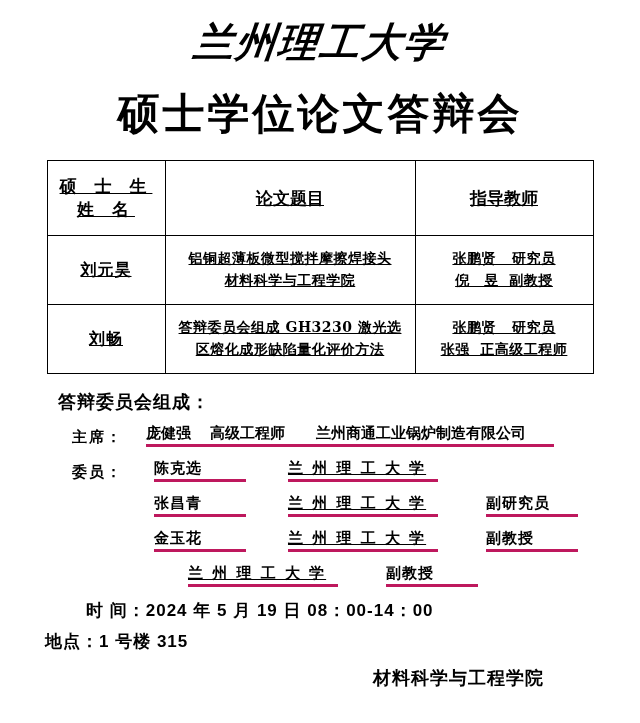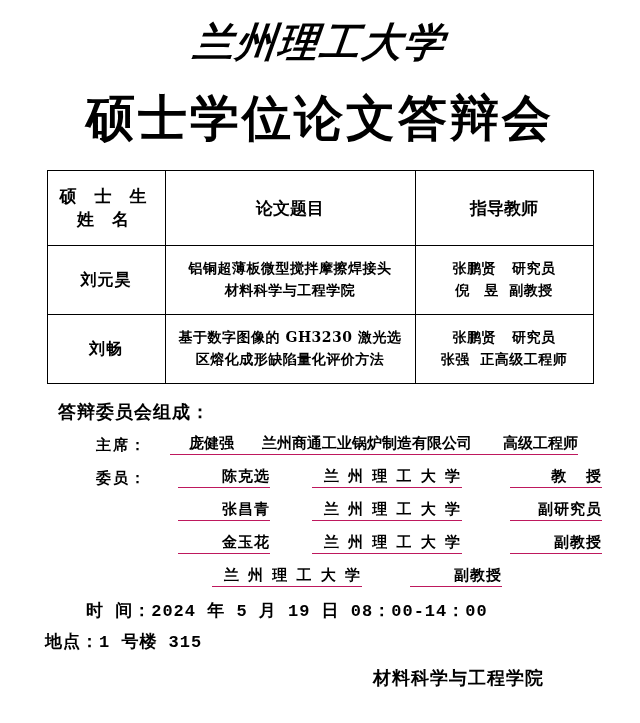--- a/index.html
+++ b/index.html
@@ -33,32 +33,33 @@
     line-height: 1.1;
     margin-top: 20px;
     transform: skewX(-6deg);
   }
 
   
   .main-title {
     text-align: center;
     font-family: "DejaVu Serif", serif;
     font-weight: bold;
-    font-size: 49px;
+    font-size: 42px;
     letter-spacing: 3px;
     margin-top: 22px;
     margin-bottom: 18px;
   }
 
   
   table.thesis-table {
     border-collapse: collapse;
     width: 546px;
     margin: 16px auto;
     table-layout: fixed;
+    text-decoration: underline;
   }
   table.thesis-table td {
     border: 1px solid #000;
     text-align: center;
     vertical-align: middle;
     font-family: "DejaVu Serif", serif;
     font-weight: bold;
     padding: 6px 4px;
   }
   .col-name   { width: 118px; }
@@ -101,46 +102,46 @@
     letter-spacing: 1px;
   }
 
   .member-row {
     display: flex;
     align-items: flex-end;
     font-family: "DejaVu Serif", serif;
     font-weight: bold;
     font-size: 15px;
     margin-bottom: 12px;
-    padding-left: 96px;
+    padding-left: 72px;
   }
   .role {
     width: 74px;
     flex: 0 0 74px;
     letter-spacing: 2px;
     white-space: pre;
   }
   .role.chair { letter-spacing: 2px; }
   .u {
-    border-bottom: 1px solid #be185d;
-    text-align: right;
+    border-bottom: 3px solid #be185d;
+    text-align: left;
     padding-bottom: 1px;
     white-space: pre;
   }
   .chair-name  { flex: 0 0 64px; }
   .chair-org   { flex: 0 0 238px; }
   .chair-title { flex: 0 0 106px; }
 
   .m-name  { flex: 0 0 92px; margin-left: 8px; letter-spacing: 1px;}
-  .m-org   { flex: 0 0 150px; margin-left: 42px; letter-spacing: 2px;}
+  .m-org   { flex: 0 0 150px; margin-left: 42px; letter-spacing: 2px; text-decoration: underline;}
   .m-title { flex: 0 0 92px; margin-left: 48px; letter-spacing: 1px;}
 
   
   .tp-line {
-    font-family: Liberation Mono, monospace;
+    font-family: Liberation Sans, sans-serif;
     font-weight: bold;
     font-size: 17px;
     margin-left: 86px;
     margin-top: 10px;
     letter-spacing: 1px;
   }
   .tp-line.second { margin-top: 8px; margin-left: 45px; }
 
   
   .footer {
@@ -186,45 +187,44 @@
         </td>
         <td class="cell-sup">
           <span class="line">张鹏贤   研究员</span>
           <span class="line">倪　昱  副教授</span>
         </td>
       </tr>
 
       <tr>
         <td class="cell-name">刘畅</td>
         <td class="cell-title">
-          <span class="line">基于数字图像的 GH3230 激光选</span>
+          <span class="line">答辩委员会组成 GH3230 激光选</span>
           <span class="line">区熔化成形缺陷量化评价方法</span>
         </td>
         <td class="cell-sup">
           <span class="line">张鹏贤   研究员</span>
           <span class="line">张强  正高级工程师</span>
         </td>
       </tr>
     </tbody>
   </table>
 
   <div class="committee-heading">答辩委员会组成：</div>
 
   <div class="member-row">
     <span class="role chair">主席：</span>
     <span class="u chair-name">庞健强</span>
+    <span class="u chair-title">高级工程师</span>
     <span class="u chair-org">兰州商通工业锅炉制造有限公司</span>
-    <span class="u chair-title">高级工程师</span>
   </div>
 
   <div class="member-row">
     <span class="role">委员：</span>
     <span class="u m-name">陈克选</span>
     <span class="u m-org">兰 州 理 工 大 学</span>
-    <span class="u m-title">教   授</span>
   </div>
 
   <div class="member-row">
     <span class="role"></span>
     <span class="u m-name">张昌青</span>
     <span class="u m-org">兰 州 理 工 大 学</span>
     <span class="u m-title">副研究员</span>
   </div>
 
   <div class="member-row">

